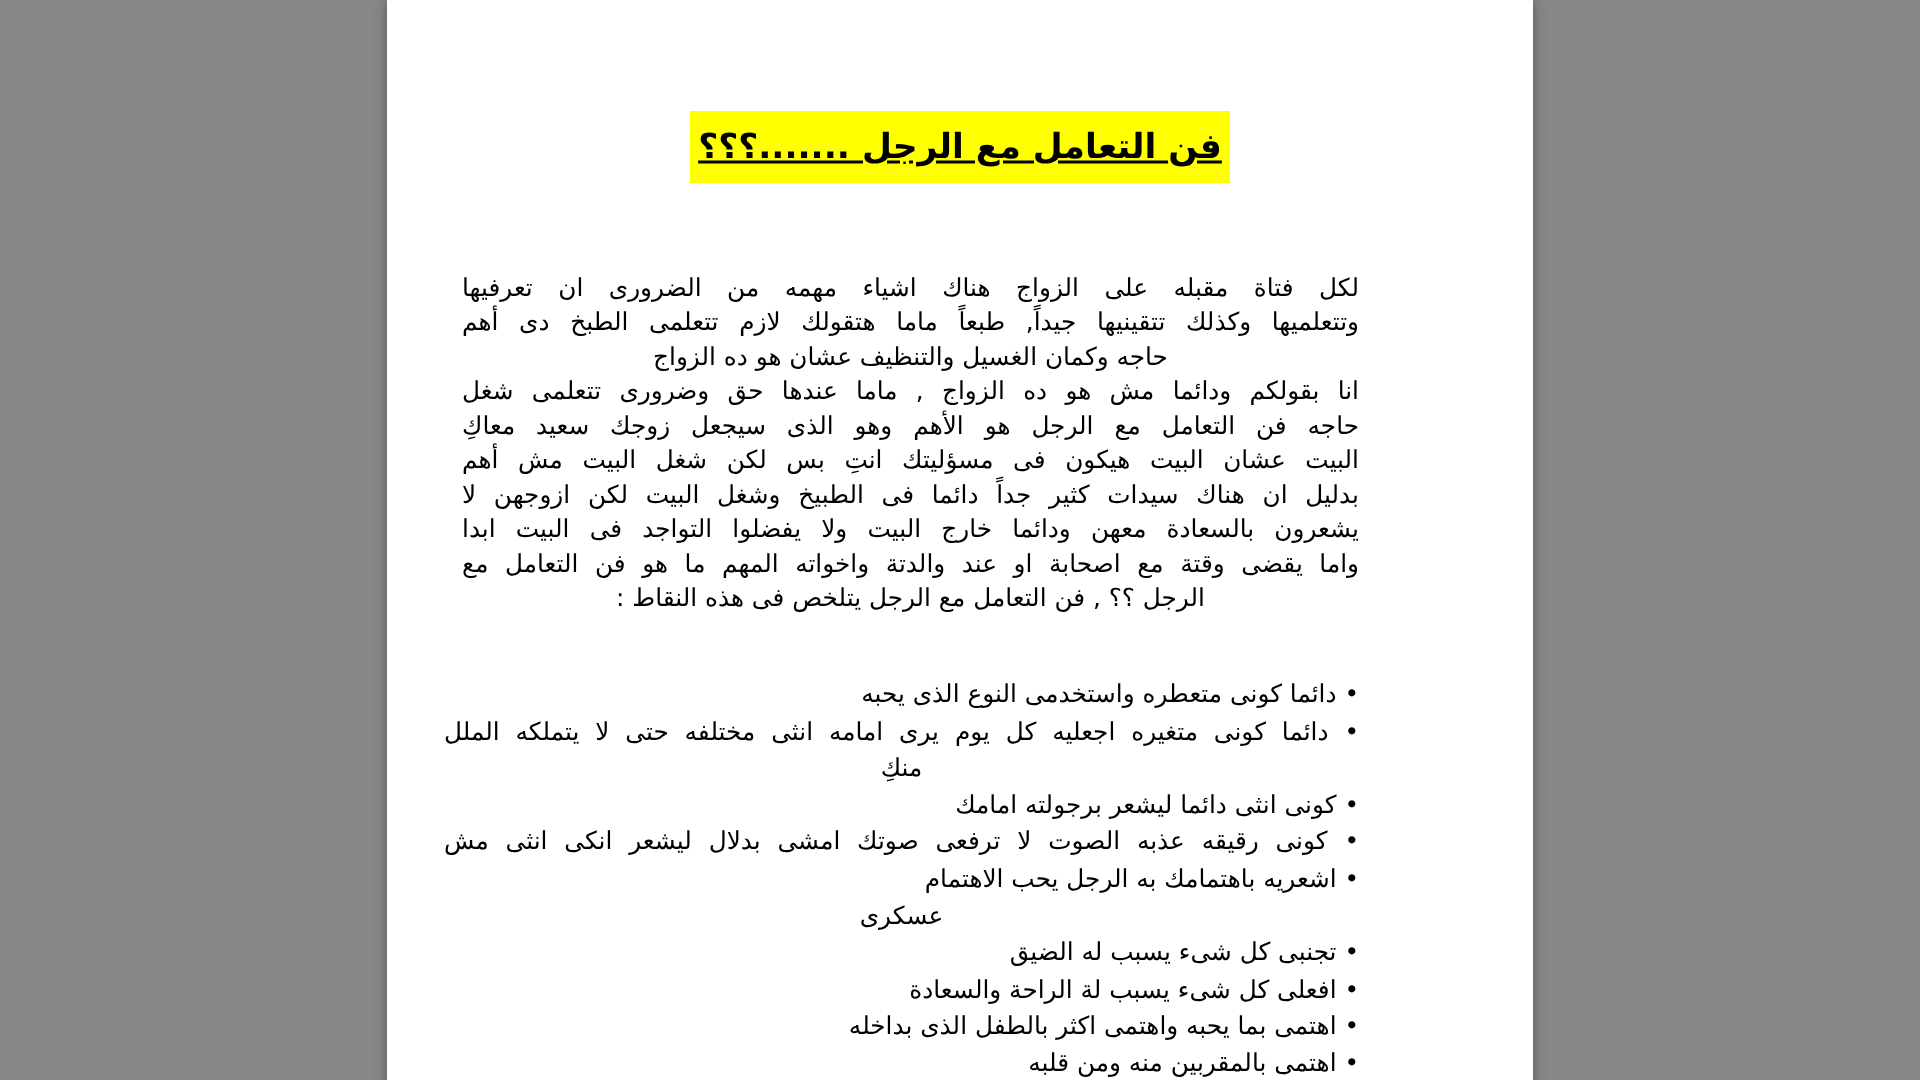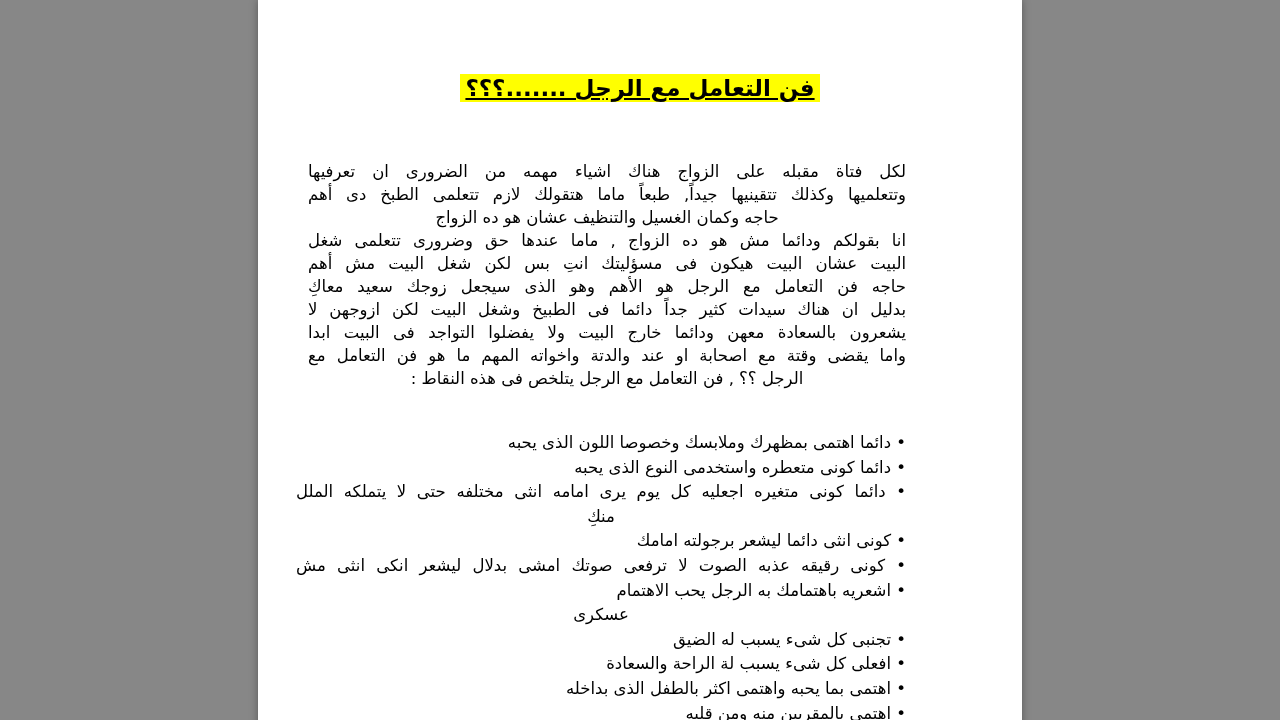--- a/index.html
+++ b/index.html
@@ -24,21 +24,21 @@
   .title-row {
     margin-top: 74px;
     text-align: center;
     direction: rtl;
   }
   .doc-title {
     display: inline-block;
     font-size: 23px;
     font-weight: bold;
     line-height: 28px;
-    padding: 0 5px;
+    padding: 10px 5px;
     text-decoration: underline;
     color: #000000;
     white-space: nowrap;
   }
   .column {
     direction: rtl;
     padding: 0 116px 0 38px; 
     color: #000000;
     font-size: 16.5px;
   }
@@ -61,29 +61,28 @@
     <div class="title-row">
       <span class="doc-title" style="background: rgb(255, 255, 0);">فن التعامل مع الرجل .......؟؟؟</span>
     </div>
 
     <div class="column">
       <div class="intro">
           <div class="line j">لكل فتاة  مقبله على الزواج هناك اشياء مهمه من الضرورى ان تعرفيها</div>
           <div class="line j">وتتعلميها وكذلك تتقينيها جيداً, طبعاً ماما هتقولك لازم تتعلمى الطبخ دى أهم</div>
           <div class="line l">حاجه وكمان الغسيل والتنظيف عشان هو ده الزواج</div>
           <div class="line j">انا بقولكم ودائما مش هو ده الزواج , ماما عندها حق وضرورى تتعلمى شغل</div>
+          <div class="line j">حاجه فن التعامل مع الرجل هو الأهم وهو الذى سيجعل زوجك سعيد معاكِ</div>
           <div class="line j">البيت عشان البيت هيكون فى مسؤليتك انتِ بس لكن شغل البيت مش أهم</div>
-          <div class="line j">حاجه فن التعامل مع الرجل هو الأهم وهو الذى سيجعل زوجك سعيد معاكِ</div>
           <div class="line j">بدليل ان هناك سيدات كثير جداً دائما فى الطبيخ وشغل البيت لكن ازوجهن لا</div>
           <div class="line j">يشعرون بالسعادة معهن ودائما خارج البيت ولا يفضلوا التواجد فى البيت ابدا</div>
           <div class="line j">واما يقضى وقتة مع اصحابة او عند والدتة  واخواته المهم ما هو فن التعامل مع</div>
           <div class="line l">الرجل ؟؟ , فن التعامل مع الرجل يتلخص فى هذه  النقاط :</div>
         </div>
       <div class="list">
-          <div class="line r"><span class="bullet-marker">• </span>دائما اهتمى بمظهرك وملابسك وخصوصا اللون الذى يحبه</div>
           <div class="line r"><span class="bullet-marker">• </span>دائما كونى متعطره واستخدمى النوع الذى يحبه</div>
           <div class="line j"><span class="bullet-marker">• </span>دائما كونى متغيره اجعليه كل يوم يرى امامه انثى مختلفه حتى لا يتملكه الملل</div>
           <div class="line l">منكِ</div>
           <div class="line r"><span class="bullet-marker">• </span>كونى انثى دائما ليشعر برجولته امامك</div>
           <div class="line j"><span class="bullet-marker">• </span>كونى رقيقه عذبه الصوت لا ترفعى صوتك امشى بدلال ليشعر انكى انثى مش</div>
           <div class="line r"><span class="bullet-marker">• </span>اشعريه باهتمامك به الرجل يحب الاهتمام</div>
           <div class="line l">عسكرى</div>
           <div class="line r"><span class="bullet-marker">• </span>تجنبى كل شىء يسبب له الضيق</div>
           <div class="line r"><span class="bullet-marker">• </span>افعلى كل شىء يسبب لة الراحة والسعادة</div>
           <div class="line r"><span class="bullet-marker">• </span>اهتمى بما يحبه واهتمى اكثر بالطفل الذى بداخله</div>

